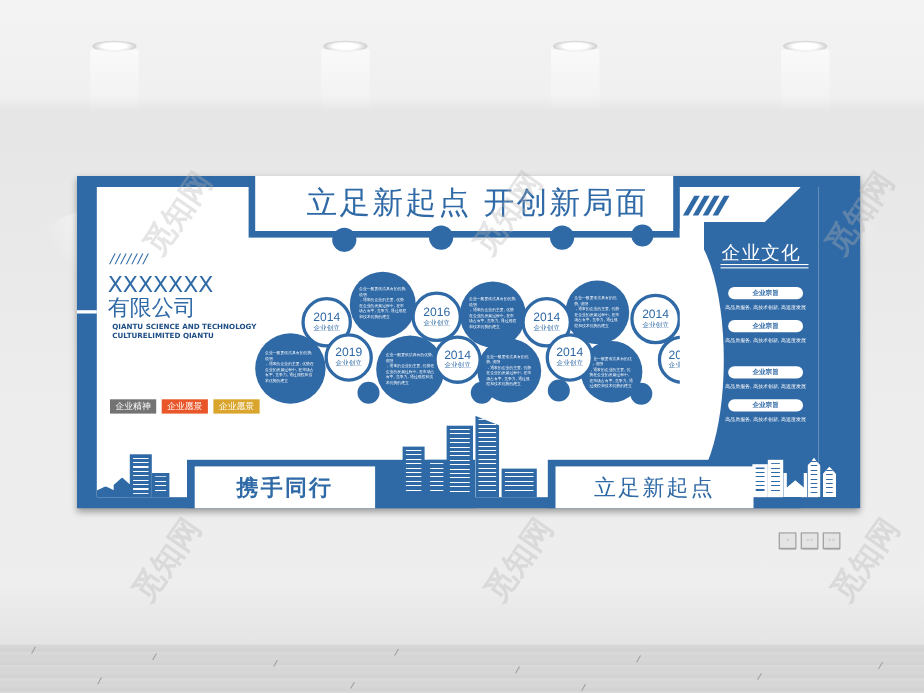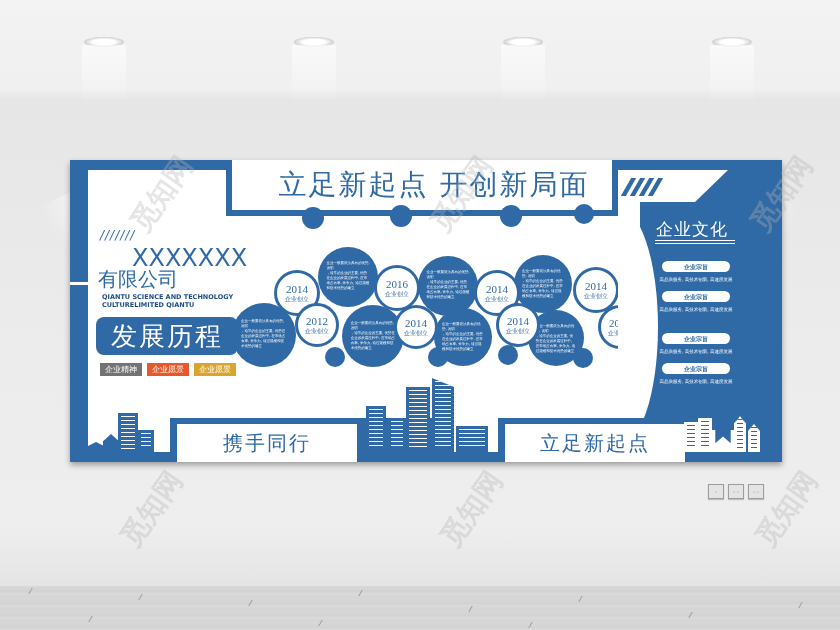--- a/index.html
+++ b/index.html
@@ -41,36 +41,36 @@
     .title-box {
       position: absolute; left: 156px; top: 0; width: 392px; height: 56px; background: #2f69a6;
     }
     .title-box .inner {
       position: absolute; left: 6px; top: 0; width: 380px; height: 50px; background: #ffffff;
       display: flex; align-items: center; justify-content: center;
       font-size: 28px; color: #2f69a6; letter-spacing: 2px; padding-left: 24px;
     }
     .left-bar { position: absolute; left: 0; top: 122px; width: 18px; height: 3px; background: #ffffff; }
     .slashes { position: absolute; left: 30px; top: 68px; font-size: 12px; color: #2f69a6; letter-spacing: 1px; font-style: italic; }
-    .company1 { position: absolute; left: 28px; top: 88px; font-size: 24px; color: #2f69a6; line-height: 20px; margin-left: 34px; }
+    .company1 { position: absolute; left: 28px; top: 88px; font-size: 20px; color: #2f69a6; line-height: 20px; }
     .company2 { position: absolute; left: 28px; top: 108px; font-size: 20px; color: #2f69a6; line-height: 22px; }
     .company-en { position: absolute; left: 32px; top: 133px; font-size: 6.5px; color: #1f4f86; font-weight: bold; line-height: 8px; }
     .history-pill {
       position: absolute; left: 26px; top: 157px; width: 142px; height: 38px; border-radius: 8px;
       background: #2f69a6; color: #fff; font-size: 26px; display: flex; align-items: center; justify-content: center; letter-spacing: 2px;
     }
     .tags { position: absolute; left: 30px; top: 203px; display: flex; gap: 5px; }
     .tag { font-size: 8px; color: #fff; padding: 2px 5px; height: 13px; line-height: 10px; }
     .circle { position: absolute; border-radius: 50%; background: #2f69a6; }
     .circle .txt { position: absolute; color: #fff; font-size: 3.5px; line-height: 5px; left: 14%; width: 72%; }
     .year {
       position: absolute; border-radius: 50%; background: #fff; border: 3px solid #2f69a6;
       display: flex; flex-direction: column; align-items: center; justify-content: center; color: #2f69a6;
     }
-    .year .y { font-size: 11px; font-family: Liberation Serif, serif; line-height: 11px; }
+    .year .y { font-size: 11px; font-family: Liberation Sans, sans-serif; line-height: 11px; }
     .year .s { font-size: 6px; line-height: 8px; }
     .right-shape {
       position: absolute; left: 570px; top: 10px; width: 104px; height: 282px; background: #2f69a6;
     }
     .white-wedge {
       position: absolute; left: 548px; top: 10px; width: 110px; height: 32px; background: #ffffff;
       clip-path: polygon(0 0, 100% 0, 70% 100%, 0 100%);
     }
     .right-white {
       position: absolute; left: 548px; top: 42px; width: 60px; height: 250px; background: #fff;
@@ -81,22 +81,22 @@
     .culture-title { position: absolute; left: 586px; top: 58px; font-size: 17px; color: #fff; letter-spacing: 1px; }
     .culture-line { position: absolute; left: 585px; top: 80px; width: 80px; height: 1px; background: #fff; }
     .culture-line2 { position: absolute; left: 585px; top: 83px; width: 80px; height: 1px; background: #fff; }
     .c-pill {
       position: absolute; width: 68px; height: 11px; border-radius: 6px; background: #fff;
       color: #2f69a6; font-size: 6px; font-weight: bold; text-align: center; line-height: 11px;
     }
     .c-desc { position: absolute; width: 90px; color: #fff; font-size: 4.5px; text-align: center; }
     .bottom-box1 { position: absolute; left: 100px; top: 258px; width: 262px; height: 44px; background: #2f69a6; }
     .bottom-box1 .inner {
-      position: absolute; left: 7px; top: 6px; width: 180px; height: 38px; background: #fff;
-      display: flex; align-items: center; justify-content: center; font-size: 20px; color: #2f69a6; letter-spacing: 2px;
+      position: absolute; left: 7px; top: 6px; width: 164px; height: 38px; background: #fff;
+      display: flex; align-items: center; justify-content: center; font-size: 20px; color: #2f69a6; letter-spacing: 2px; font-weight: bold;
     }
     .bottom-box2 { position: absolute; left: 428px; top: 258px; width: 230px; height: 44px; background: #2f69a6; }
     .bottom-box2 .inner {
       position: absolute; left: 7px; top: 6px; width: 180px; height: 38px; background: #fff;
       display: flex; align-items: center; justify-content: center; font-size: 20px; color: #2f69a6; letter-spacing: 2px;
     }
     .bldg { position: absolute; background: #2f69a6; }
     .bldg.w { background: #fff; }
     .win {
       position: absolute; inset: 3px;
@@ -153,21 +153,20 @@
   </div>
 
   <div class="slashes">///////</div>
   <div class="company1">XXXXXXX</div>
   <div class="company2">有限公司</div>
   <div class="company-en">
     <div>QIANTU SCIENCE AND TECHNOLOGY</div>
     <div>CULTURELIMITED QIANTU</div>
   </div>
 
-  <div class="history-pill">发展历程</div>
 
   <div class="tags">
     <span class="tag" style="background:#737373">企业精神</span>
     <span class="tag" style="background:#e8562a">企业愿景</span>
     <span class="tag" style="background:#d9a52c">企业愿景</span>
   </div>
 
   <div class="circle" style="left:232px;top:47px;width:22px;height:22px"></div>
   <div class="circle" style="left:320px;top:45px;width:22px;height:22px"></div>
   <div class="circle" style="left:430px;top:45px;width:22px;height:22px"></div>
@@ -204,21 +203,21 @@
   <div class="circle" style="left:458px;top:150px;width:56px;height:56px">
     <div class="txt" style="top:14px">企业一般要依法具有的优势, 说明</div>
     <div class="txt" style="top:24px">，通常的企业的主要, 优势在企业的发展过程中, 在市场占有率, 竞争力, 通过规模和技术优势的建立</div>
   </div>
 
   <div class="year" style="left:204px;top:110px;width:46px;height:46px">
     <span class="y">2014</span>
       <span class="s">企业创立</span>
   </div>
   <div class="year" style="left:225px;top:143px;width:44px;height:44px">
-    <span class="y">2012</span>
+    <span class="y">2019</span>
       <span class="s">企业创立</span>
   </div>
   <div class="year" style="left:304px;top:105px;width:46px;height:46px">
     <span class="y">2016</span>
       <span class="s">企业创立</span>
   </div>
   <div class="year" style="left:324px;top:145px;width:44px;height:44px">
     <span class="y">2014</span>
       <span class="s">企业创立</span>
   </div>

